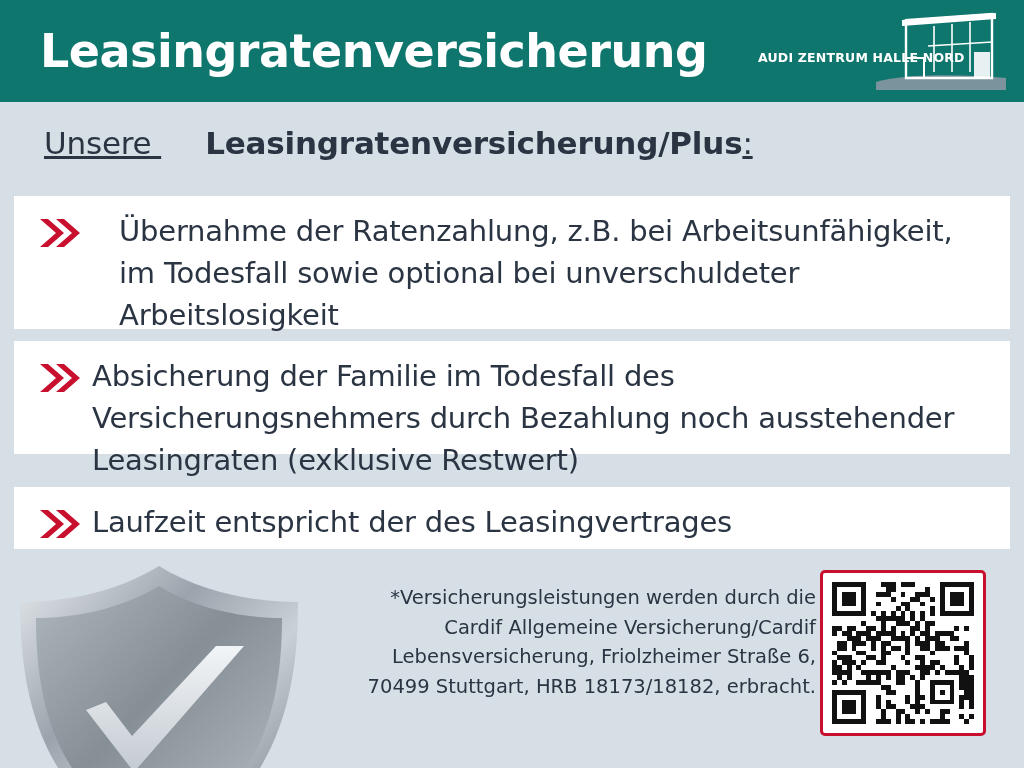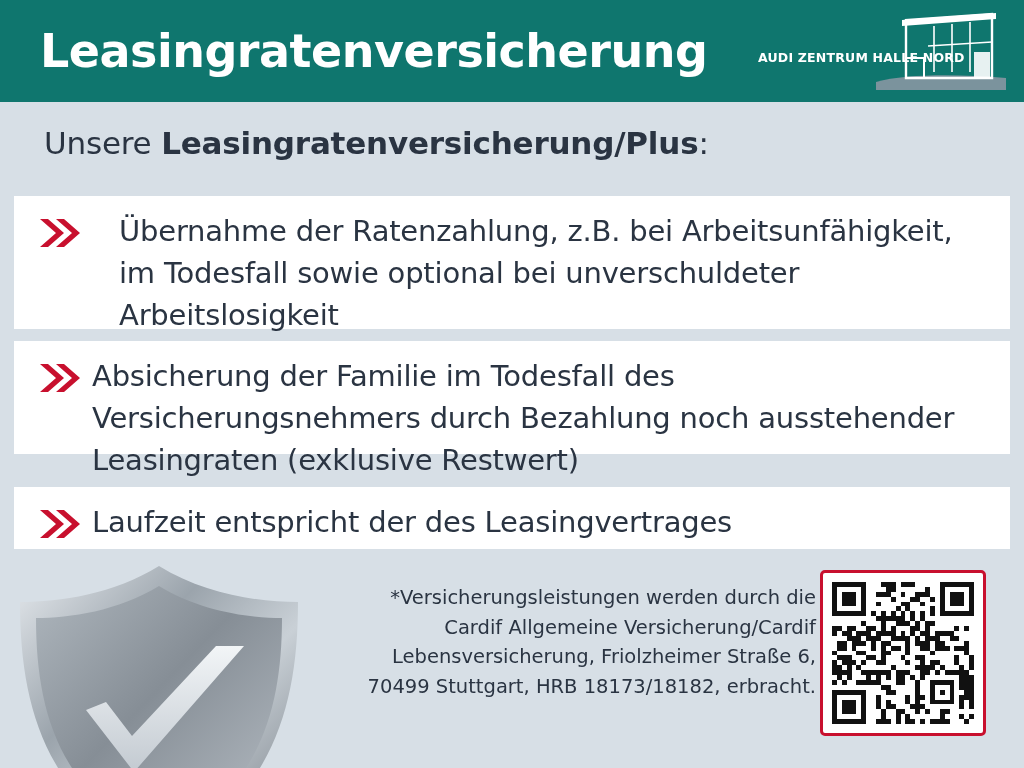--- a/index.html
+++ b/index.html
@@ -58,22 +58,22 @@
   
   .subtitle {
     position: absolute;
     left: 44px;
     top: 125px;
     font-size: 31px;
     color: #2a3442;
     letter-spacing: -0.2px;
     white-space: nowrap;
   }
-  .subtitle .light { font-weight: 400; }
-  .subtitle .bold  { font-weight: 700; }
+  .subtitle .light { font-weight: 400; text-decoration: underline; }
+  .subtitle .bold  { font-weight: 700; margin-left: 44px; }
 
   
   .card {
     position: absolute;
     left: 14px;
     width: 996px;
     background: #ffffff;
     box-sizing: border-box;
     display: flex;
     align-items: flex-start;

